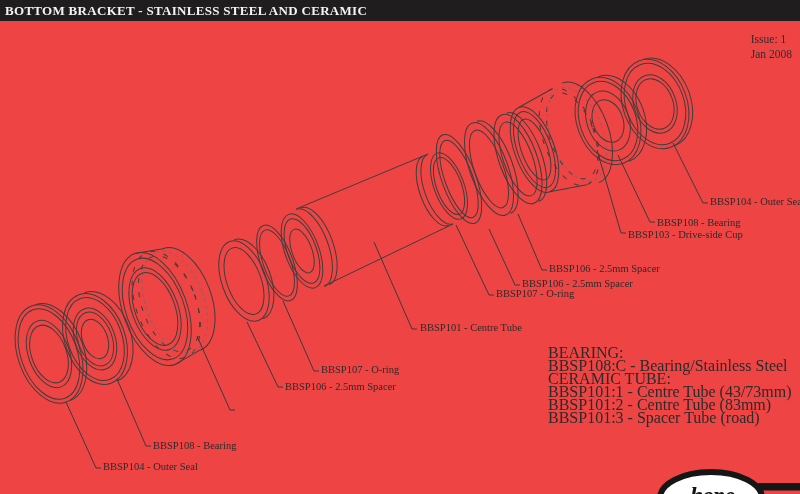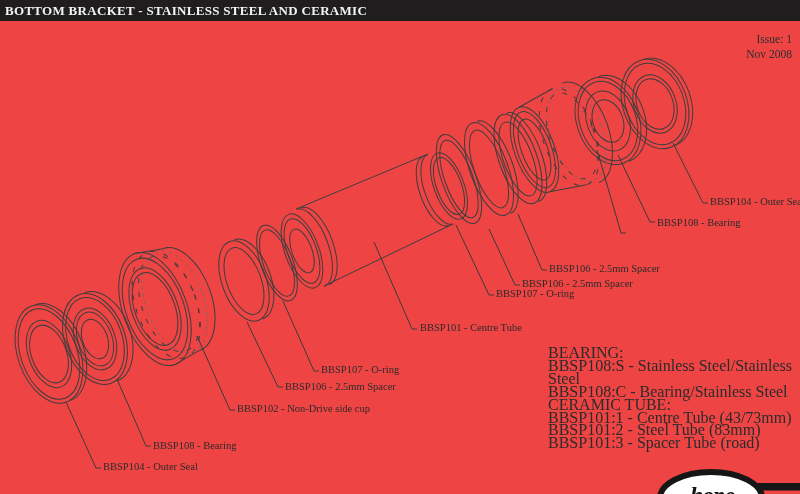--- a/index.html
+++ b/index.html
@@ -1,21 +1,21 @@
 <!DOCTYPE html>
 <html><head>
 <meta charset="utf-8">
 <style>
   html,body{margin:0;padding:0;background:#888;}
   .page{position:relative;width:800px;height:494px;background:#ef4444;overflow:hidden;
         font-family:Liberation Serif, serif;}
   .titlebar{position:absolute;left:0;top:0;width:800px;height:21px;background:#201d1e;
             display:flex;align-items:center;}
   .titlebar span{color:#f4f4f4;font-size:13px;font-weight:600;letter-spacing:.3px;padding-left:5px;white-space:nowrap;}
-  .issue{position:absolute;right:8px;top:32px;text-align:right;font-size:11.5px;
+  .issue{position:absolute;right:8px;top:32px;font-size:11.5px;
          line-height:14.5px;color:#2e2e2e;}
   svg.diagram{position:absolute;left:0;top:0;}
   .lbl{position:absolute;font-size:10.5px;line-height:13px;color:#2b2b2b;white-space:nowrap;}
   .notes{position:absolute;left:548px;top:347px;font-size:16px;line-height:12.9px;color:#2b2b2b;}
   .logo-text{position:absolute;left:676px;top:482px;width:72px;text-align:center;
              font-size:24px;font-weight:bold;font-style:italic;letter-spacing:-1px;color:#141414;}
   .part{fill:none;stroke:#3e3e3e;stroke-width:1;}
   .teeth{fill:none;stroke:#3e3e3e;stroke-width:1;stroke-dasharray:5 9;}
   .hid{fill:none;stroke:#6a6a6a;stroke-width:.8;stroke-dasharray:3 4;}
   .leader{fill:none;stroke:#3a3a3a;stroke-width:1;}
@@ -24,21 +24,21 @@
 <body>
 
 <div class="page">
 
   <div class="titlebar">
     <span>BOTTOM BRACKET - STAINLESS STEEL AND CERAMIC</span>
   </div>
 
   <div class="issue">
     <div>Issue: 1</div>
-    <div>Nov 2008</div>
+    <div>Jan 2008</div>
   </div>
 
   <svg class="diagram" width="800" height="494" viewBox="0 0 800 494">
 
     <g class="part" transform="translate(49 354) rotate(-20)">
       <path transform="translate(4 0)" d="M0 -51 A31 51 0 0 1 0 51"></path>
       <ellipse rx="31" ry="51"></ellipse>
         <ellipse rx="28" ry="47"></ellipse>
       <ellipse rx="20.5" ry="35"></ellipse>
         <ellipse rx="17.5" ry="30"></ellipse>
@@ -158,35 +158,34 @@
     </g>
 
     <g>
       <rect x="758" y="483" width="42" height="7.5" fill="#161616"></rect>
       <ellipse cx="711" cy="498" rx="51" ry="26" fill="#ffffff" stroke="#161616" stroke-width="6"></ellipse>
     </g>
   </svg>
 
   <span class="lbl" style="left:103px;top:460px">BBSP104 - Outer Seal</span>
   <span class="lbl" style="left:153px;top:439px">BBSP108 - Bearing</span>
-  <span class="lbl" style="left:237px;top:402px">BBSP102 - Non-Drive side cup</span>
   <span class="lbl" style="left:285px;top:380px">BBSP106 - 2.5mm Spacer</span>
   <span class="lbl" style="left:321px;top:363px">BBSP107 - O-ring</span>
   <span class="lbl" style="left:420px;top:321px">BBSP101 - Centre Tube</span>
   <span class="lbl" style="left:496px;top:287px">BBSP107 - O-ring</span>
   <span class="lbl" style="left:522px;top:277px">BBSP106 - 2.5mm Spacer</span>
   <span class="lbl" style="left:549px;top:262px">BBSP106 - 2.5mm Spacer</span>
+  <span class="lbl" style="left:628px;top:228px">BBSP103 - Drive-side Cup</span>
   <span class="lbl" style="left:657px;top:216px">BBSP108 - Bearing</span>
   <span class="lbl" style="left:710px;top:195px">BBSP104 - Outer Seal</span>
 
   <div class="notes">
     <div>BEARING:</div>
-    <div>BBSP108:S - Stainless Steel/Stainless Steel</div>
     <div>BBSP108:C - Bearing/Stainless Steel</div>
     <div>CERAMIC TUBE:</div>
     <div>BBSP101:1 - Centre Tube (43/73mm)</div>
-    <div>BBSP101:2 - Steel Tube (83mm)</div>
+    <div>BBSP101:2 - Centre Tube (83mm)</div>
     <div>BBSP101:3 - Spacer Tube (road)</div>
   </div>
 
   <div class="logo-text">hope</div>
 
 </div>
 
 </body></html>

